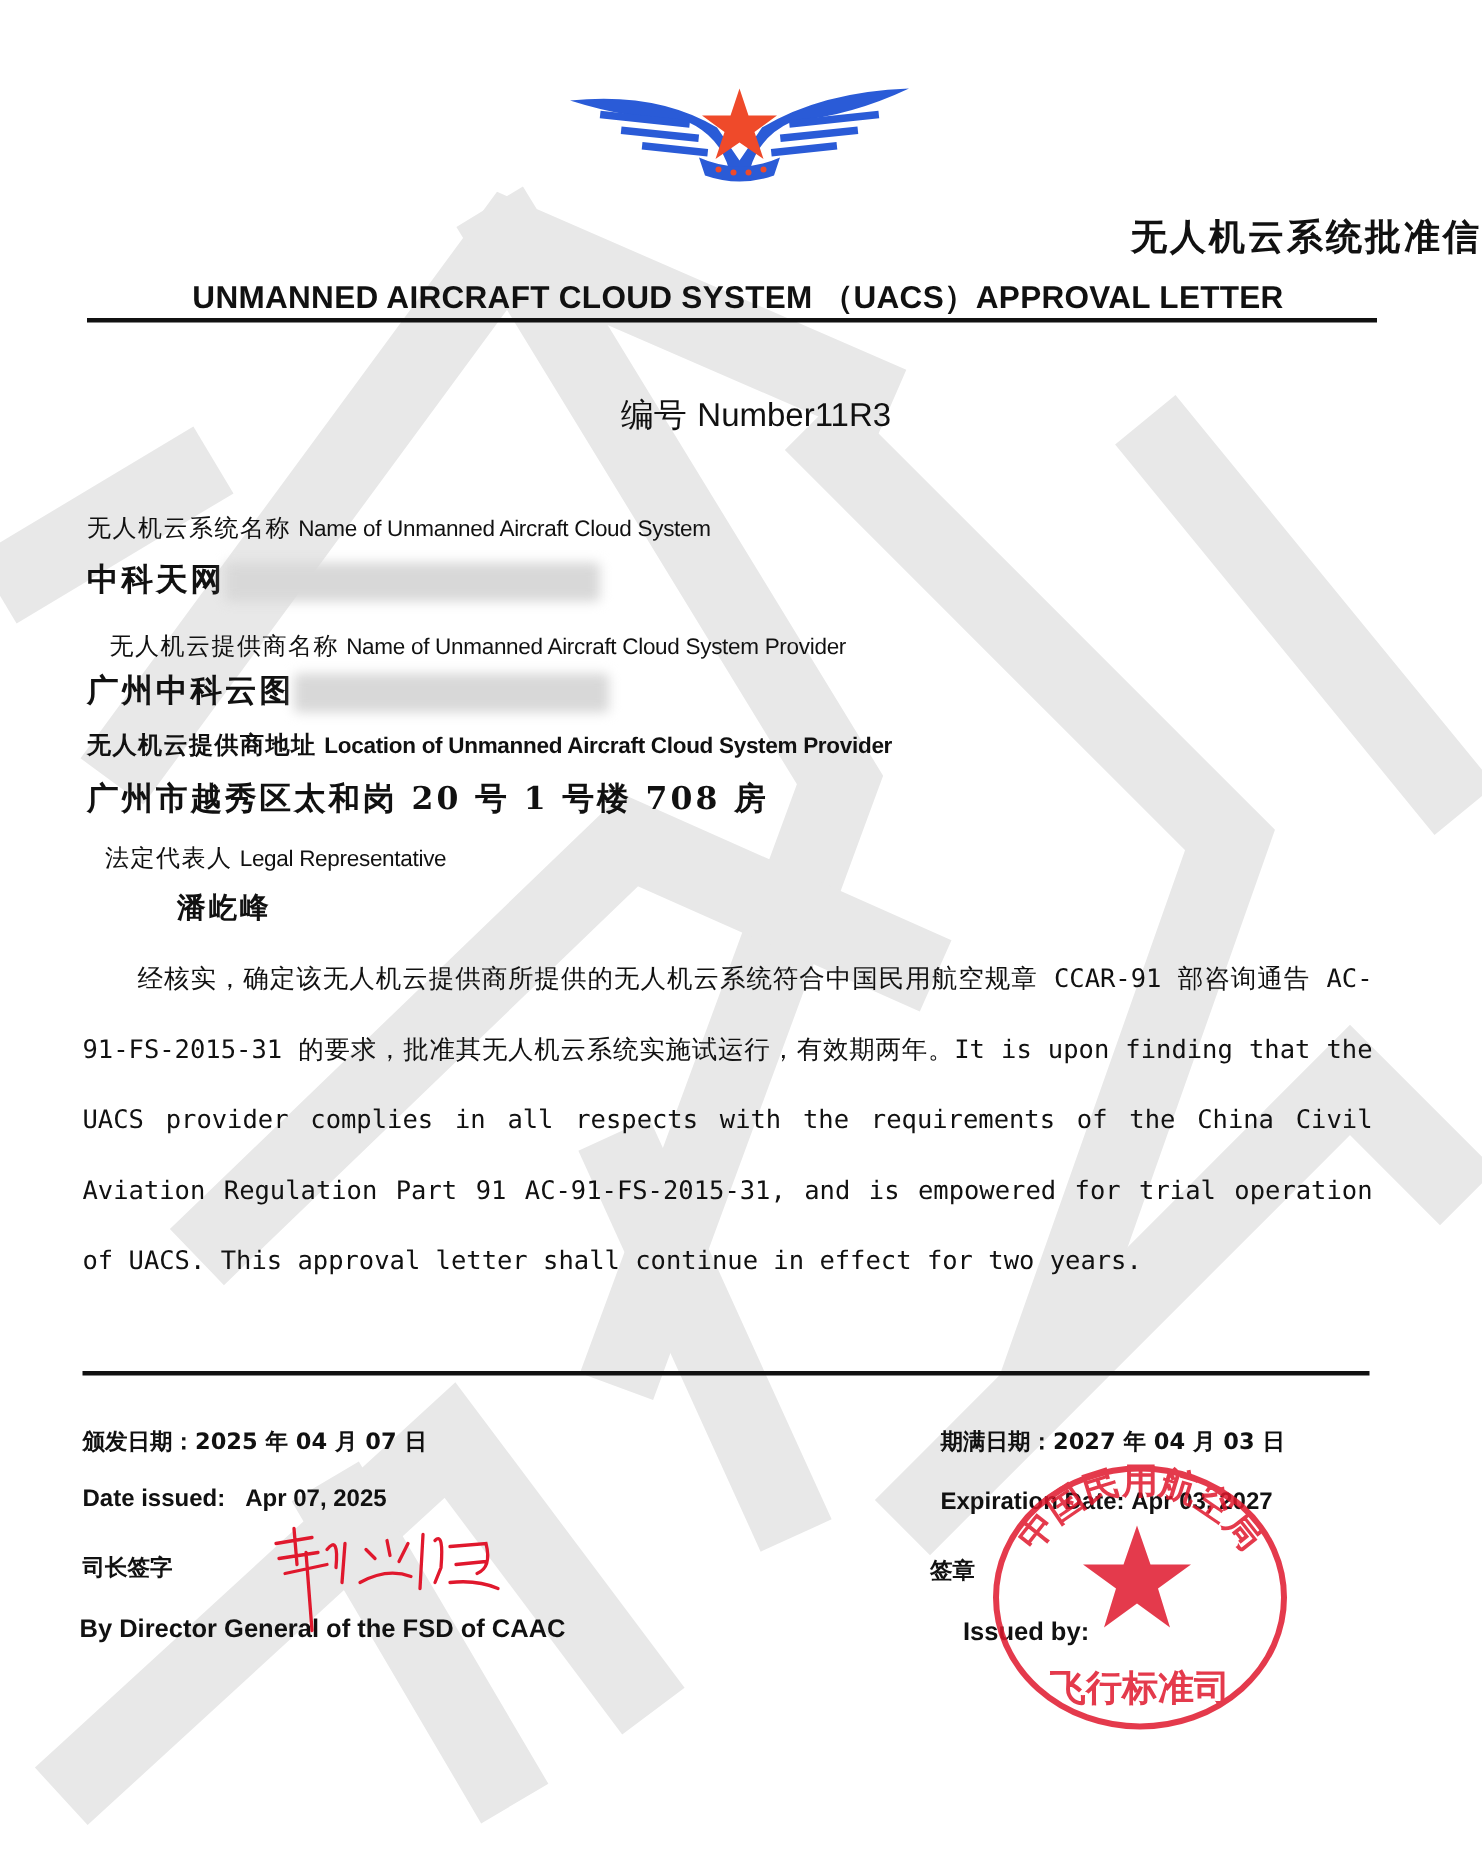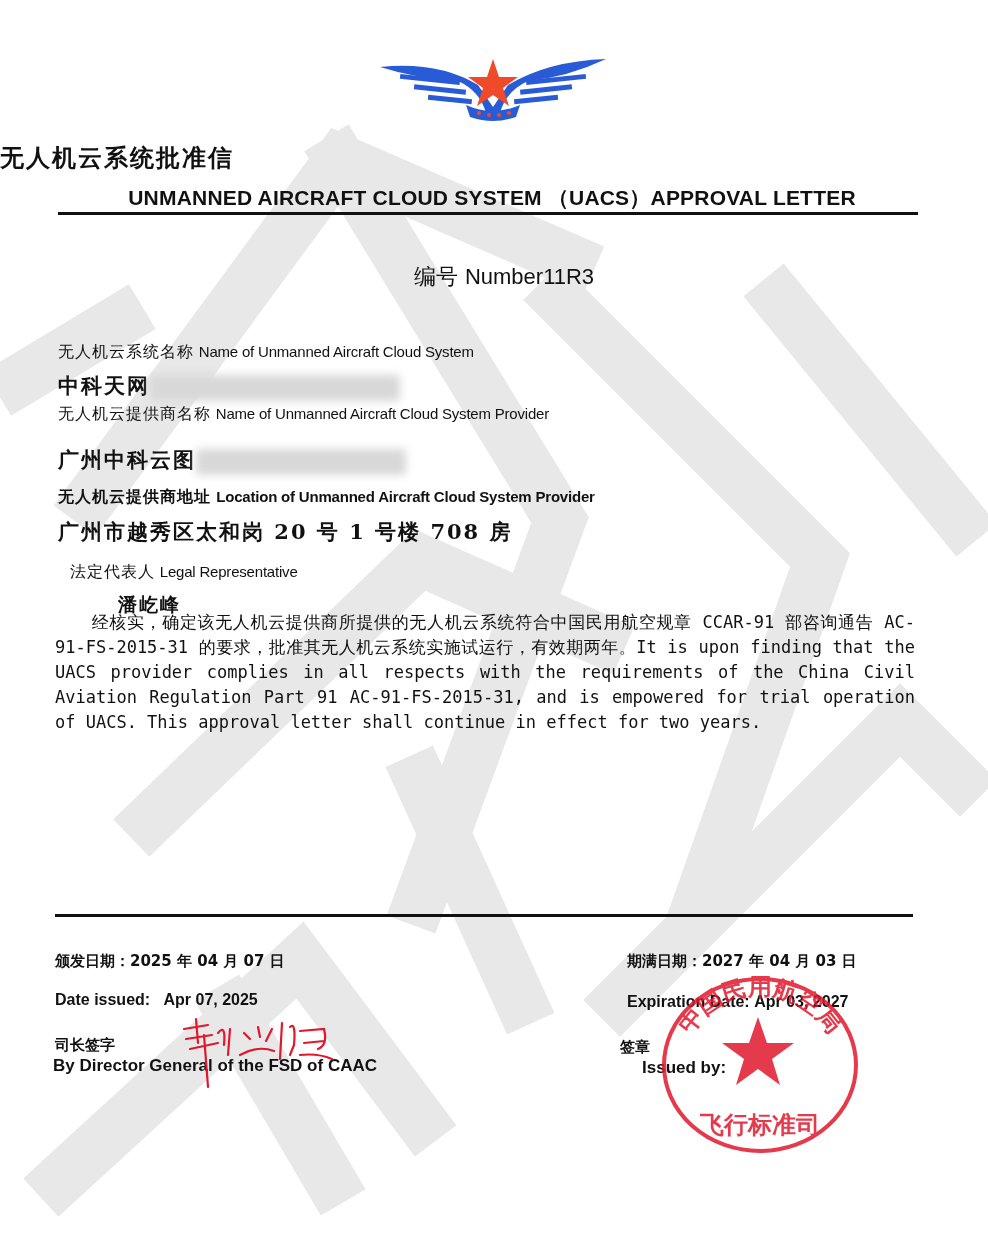--- a/index.html
+++ b/index.html
@@ -4,46 +4,46 @@
   <style>
     html, body { margin: 0; padding: 0; background: #ffffff; }
     body {
       width: 988px; height: 1241px; position: relative; overflow: hidden;
       font-family: "DejaVu Sans", sans-serif; color: #111;
     }
     .watermark { position: absolute; left: 0; top: 0; width: 988px; height: 1241px; z-index: 0; pointer-events: none; }
     .layer { position: absolute; z-index: 2; }
     .logo { left: 378px; top: 55px; width: 230px; height: 70px; }
     .title-cn {
-      left: 0; width: 988px; top: 142px; text-align: left;
+      left: 0; width: 988px; top: 142px; text-align: right;
       font-family: "DejaVu Serif", serif; font-size: 24px; letter-spacing: 2px; font-weight: bold;
     }
     .title-en {
       left: 0; width: 984px; top: 184px; text-align: center;
       font-family: "Liberation Sans", sans-serif; font-weight: bold; font-size: 21px; letter-spacing: 0.2px;
     }
     .rule-top { left: 58px; top: 212px; width: 860px; height: 3px; background: #111; }
     .number { left: 0; width: 988px; top: 262px; text-align: center; font-size: 22px; padding-left: 10px; }
     .number .cn { font-family: "DejaVu Serif", serif; }
     .number .val { font-family: "Liberation Sans", sans-serif; }
     .label { left: 58px; font-size: 15px; }
     .label .cn { font-family: "DejaVu Serif", serif; font-size: 16px; letter-spacing: 1px; }
     .label .en { font-family: "Liberation Sans", sans-serif; font-size: 15px; letter-spacing: -0.2px; }
     .value { left: 58px; font-family: "DejaVu Serif", serif; font-weight: bold; font-size: 21px; letter-spacing: 2px; }
     .blur { display: inline-block; vertical-align: middle; background: #d8d8d8; filter: blur(4px); border-radius: 3px; }
     .body-text {
-      left: 55px; top: 610px; width: 860px;
-      font-family: "DejaVu Sans Mono", monospace; font-size: 17px; line-height: 25px; text-align: justify;
+      left: 55px; top: 630px; width: 860px;
+      font-family: "DejaVu Sans Mono", monospace; font-size: 17px; line-height: 47px; text-align: justify;
     }
     .body-text .indent { display: inline-block; width: 36px; }
     .rule-bottom { left: 55px; top: 914px; width: 858px; height: 3px; background: #111; }
     .date-block { font-family: "Liberation Sans", sans-serif; font-weight: bold; font-size: 16px; }
     .date-cn { font-family: "DejaVu Sans", sans-serif; font-weight: bold; font-size: 15px; }
     .sig-label { font-family: "DejaVu Sans", sans-serif; font-weight: bold; font-size: 15px; }
-    .sig-by { font-family: "Liberation Sans", sans-serif; font-weight: bold; font-size: 17px; }
+    .sig-by { font-family: "Liberation Sans", sans-serif; font-weight: bold; font-size: 17px; margin-top: 20px; }
     .signature { left: 178px; top: 1015px; width: 160px; height: 80px; z-index: 3; }
     .seal { left: 640px; top: 955px; width: 240px; height: 200px; z-index: 3; opacity: 0.85; }
   </style>
 </head>
 <body>
 
 <svg class="watermark" viewBox="0 0 988 1241" xmlns="http://www.w3.org/2000/svg">
   <g fill="none" stroke="#e8e8e8" stroke-width="52" stroke-linecap="square">
     <path d="M90 500 L340 160 L570 260"></path>
     <path d="M340 160 L560 520 L420 900"></path>
@@ -84,21 +84,21 @@
 </div>
 
 <div class="layer label" style="top:342px;">
   <span class="cn">无人机云系统名称</span>
   <span class="en">Name of Unmanned Aircraft Cloud System</span>
 </div>
 <div class="layer value" style="top:372px;">
   <span>中科天网</span><span class="blur" style="width:250px;height:26px;"></span>
 </div>
 
-<div class="layer label" style="top:404px;">
+<div class="layer label" style="top:421px;margin-left:15px;">
   <span class="cn">无人机云提供商名称</span>
   <span class="en">Name of Unmanned Aircraft Cloud System Provider</span>
 </div>
 <div class="layer value" style="top:446px;">
   <span>广州中科云图</span><span class="blur" style="width:210px;height:26px;"></span>
 </div>
 
 <div class="layer label" style="top:487px;font-weight:bold;">
   <span class="cn">无人机云提供商地址</span>
   <span class="en">Location of Unmanned Aircraft Cloud System Provider</span>

